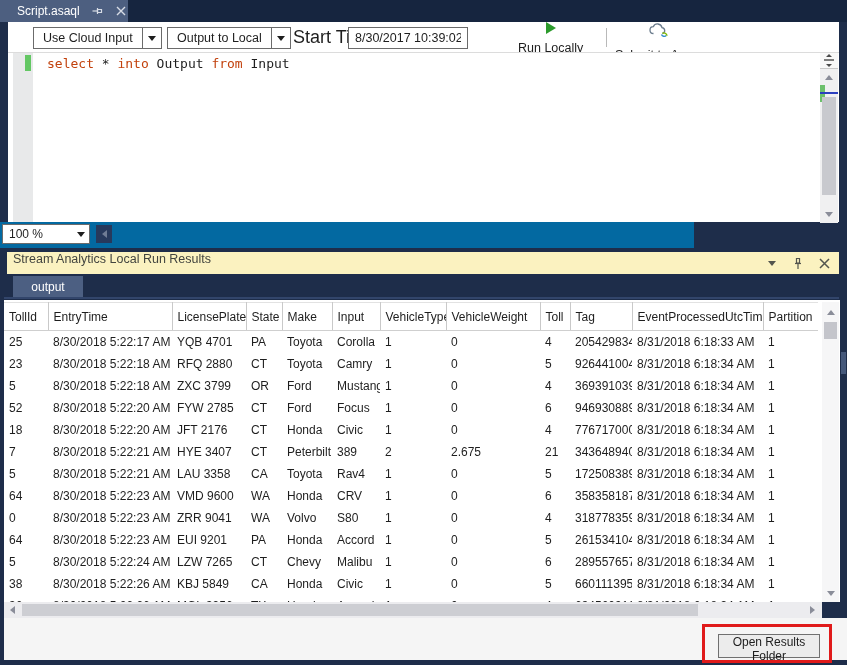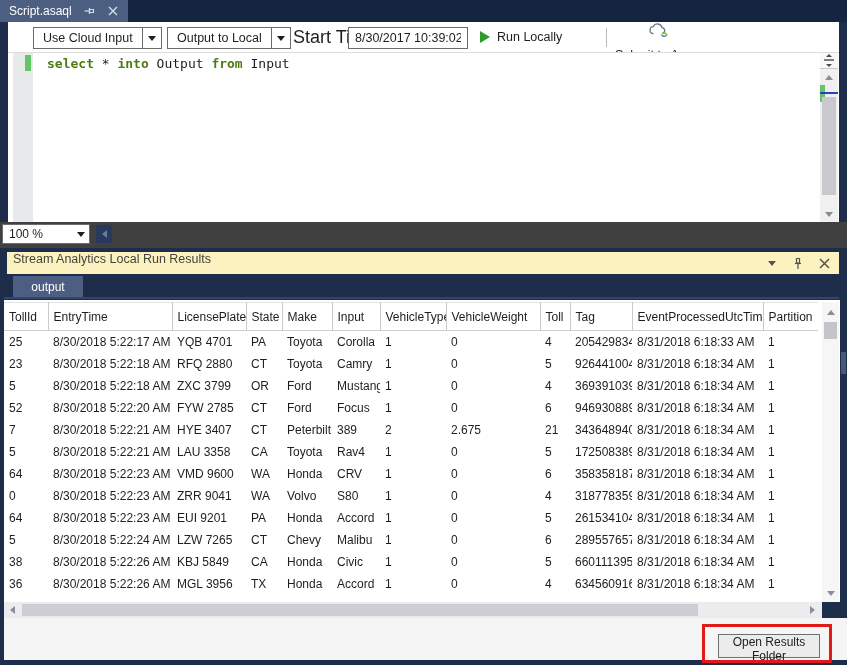--- a/index.html
+++ b/index.html
@@ -4,61 +4,61 @@
 <style>
   * { margin:0; padding:0; box-sizing:border-box; }
   html,body { width:847px; height:665px; }
   body { font-family:"Liberation Sans", sans-serif; position:relative; overflow:hidden; }
   .window { position:absolute; inset:0; width:847px; height:665px; background:#1e2d4a; }
 
   
   .tab-strip { position:absolute; left:0; top:0; width:847px; height:22px; background:#16253f; }
   .doc-tab { position:absolute; left:0; top:0; height:22px; width:128px; background:#4d5f80; color:#ffffff;
              display:flex; align-items:center; font-size:12px; padding-left:9px; }
-  .doc-tab .tab-title { flex:0 0 auto; }
+  .doc-tab .tab-title { flex:0 0 auto;margin-left:8px; }
   .tab-ico { margin-left:10px; width:14px; height:14px; display:flex; align-items:center; justify-content:center; color:#d7dce5; }
   .tab-ico svg { display:block; }
 
   
   .toolbar { position:absolute; left:8px; top:22px; width:831px; height:30px; background:#ffffff; }
   .combo { position:absolute; top:5px; height:22px; background:#ffffff; border:1px solid #6b6b6b; display:flex; align-items:stretch; font-size:12.5px; color:#1e1e1e; cursor:default; }
   .combo-label { display:flex; align-items:center; padding:0 9px; white-space:nowrap; }
   .combo-arrow { width:19px; border-left:1px solid #6b6b6b; display:flex; align-items:center; justify-content:center; }
   .arrow-down { width:0; height:0; border-left:4px solid transparent; border-right:4px solid transparent; border-top:5px solid #1e1e1e; }
   #combo-input { left:25px; }
   #combo-output { left:159px; }
   .start-time-label { position:absolute; left:285px; top:0; height:30px; display:flex; align-items:center; font-size:18px; color:#1e1e1e; }
   .start-time-input { position:absolute; left:340px; top:5px; width:120px; height:22px; border:1px solid #6b6b6b; background:#fff;
                       font-family:"Liberation Sans",sans-serif; font-size:12.5px; color:#1e1e1e; padding:0 6px; }
   .tb-btn { position:absolute; top:0; height:30px; display:flex; align-items:center; gap:7px; font-size:12.5px; color:#1e1e1e; cursor:default; }
-  #btn-run { left:472px; }
+  #btn-run { left:510px;flex-direction:column; }
   .tb-sep { position:absolute; left:598px; top:6px; width:1px; height:19px; background:#b9b9b9; }
   #btn-submit { left:607px;flex-direction:column; }
 
   
   .editor { position:absolute; left:8px; top:52px; width:831px; height:170px; background:#ffffff; border-top:1px solid #dcdcdc; }
   .gutter { position:absolute; left:5px; top:0; width:20px; height:170px; background:#e8e9ea; }
   .change-bar { position:absolute; left:17px; top:2px; width:6px; height:16px; background:#63c763; }
   .code-line { position:absolute; left:39px; top:2px; height:17px; font-family:"DejaVu Sans Mono","Liberation Mono",monospace; font-size:13px; white-space:pre; line-height:17px; }
-  .code-line .kw { color:#4d7c0f;font-weight:bold; }
+  .code-line .kw { color:#c2410c; }
   .code-line .pl { color:#1e1e1e; }
 
   .ed-scroll { position:absolute; left:812px; top:0; width:18px; height:170px; background:#f0f0f1; }
   .ed-splitter { position:absolute; left:0; top:0; width:18px; height:16px; background:#f8f8f8; border-bottom:1px solid #c8c8c8; display:flex; align-items:center; justify-content:center; }
   .sb-arrow { position:absolute; left:0; width:18px; height:14px; display:flex; align-items:center; justify-content:center; }
   .tri-up    { width:0;height:0;border-left:4px solid transparent;border-right:4px solid transparent;border-bottom:5px solid #8a8d99; }
   .tri-down  { width:0;height:0;border-left:4px solid transparent;border-right:4px solid transparent;border-top:5px solid #8a8d99; }
   .tri-left  { width:0;height:0;border-top:4px solid transparent;border-bottom:4px solid transparent;border-right:5px solid #8a8d99; }
   .tri-right { width:0;height:0;border-top:4px solid transparent;border-bottom:4px solid transparent;border-left:5px solid #8a8d99; }
   .ed-mark-green { position:absolute; left:0; top:32px; width:5px; height:17px; background:#6cc06c; }
   .ed-mark-blue  { position:absolute; left:0; top:39px; width:18px; height:2px; background:#2b3fbf; }
   .ed-thumb { position:absolute; left:2px; top:44px; width:14px; height:98px; background:#c8c9ce; }
 
   
-  .ed-status { position:absolute; left:0; top:222px; width:847px; height:26px; background:#404040; }
+  .ed-status { position:absolute; left:0; top:222px; width:694px; height:26px; background:#0369a1; }
   .zoom-combo { position:absolute; left:2px; top:2px; width:88px; height:20px; background:#ffffff; border:1px solid #6b6b6b; display:flex; align-items:center; font-size:12px; color:#1e1e1e; }
   .zoom-combo .zc-label { flex:1; padding-left:6px; }
   .zoom-combo .zc-arrow { width:16px; display:flex; justify-content:center; }
   .hsb-left-btn { position:absolute; left:96px; top:3px; width:16px; height:18px; background:#27395c; display:flex; align-items:center; justify-content:center; }
   .hsb-left-btn .tri-left { border-right-color:#6f7c95; }
 
   
   .rp-header { position:absolute; left:7px; top:252px; width:832px; height:22px; background:#fbf2c0; color:#43453f; font-size:12.5px; display:flex; padding-left:6px; }
   .rp-icons { position:absolute; right:8px; top:0; height:22px; display:flex; align-items:center; gap:12px; color:#53554d; }
   .rp-icons .ico { width:14px; height:14px; display:flex; align-items:center; justify-content:center; font-size:12px; }
@@ -293,20 +293,34 @@
             <td>Ford</td>
             <td>Focus</td>
             <td>1</td>
             <td>0</td>
             <td>6</td>
             <td>946930889</td>
             <td>8/31/2018 6:18:34 AM</td>
             <td>1</td>
           </tr>
           <tr>
+            <td>18</td>
+            <td>8/30/2018 5:22:20 AM</td>
+            <td>JFT 2176</td>
+            <td>CT</td>
+            <td>Honda</td>
+            <td>Civic</td>
+            <td>1</td>
+            <td>0</td>
+            <td>4</td>
+            <td>776717000</td>
+            <td>8/31/2018 6:18:34 AM</td>
+            <td>1</td>
+          </tr>
+          <tr>
             <td>7</td>
             <td>8/30/2018 5:22:21 AM</td>
             <td>HYE 3407</td>
             <td>CT</td>
             <td>Peterbilt</td>
             <td>389</td>
             <td>2</td>
             <td>2.675</td>
             <td>21</td>
             <td>343648940</td>

